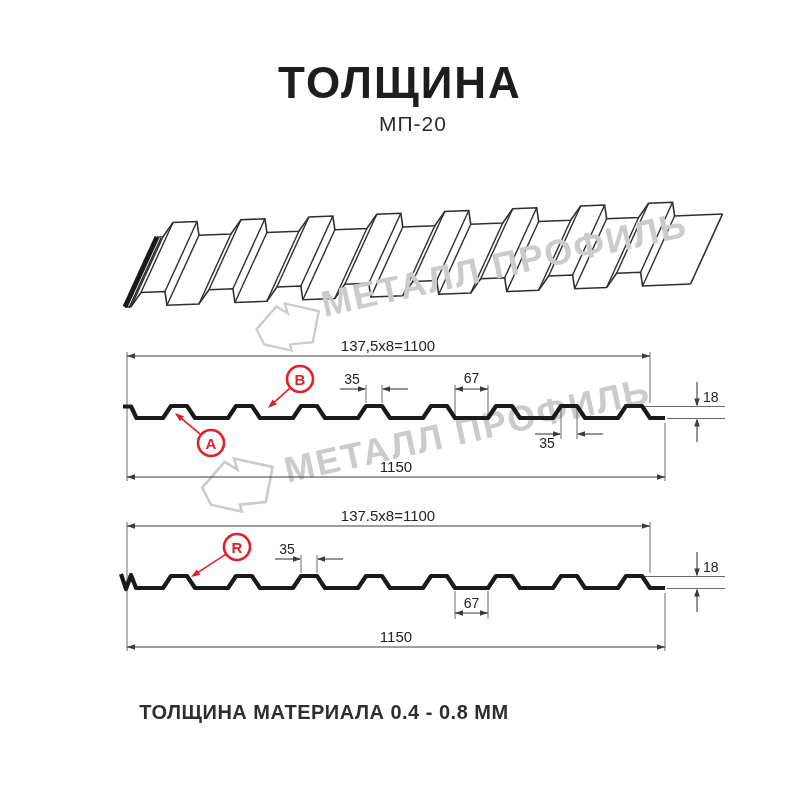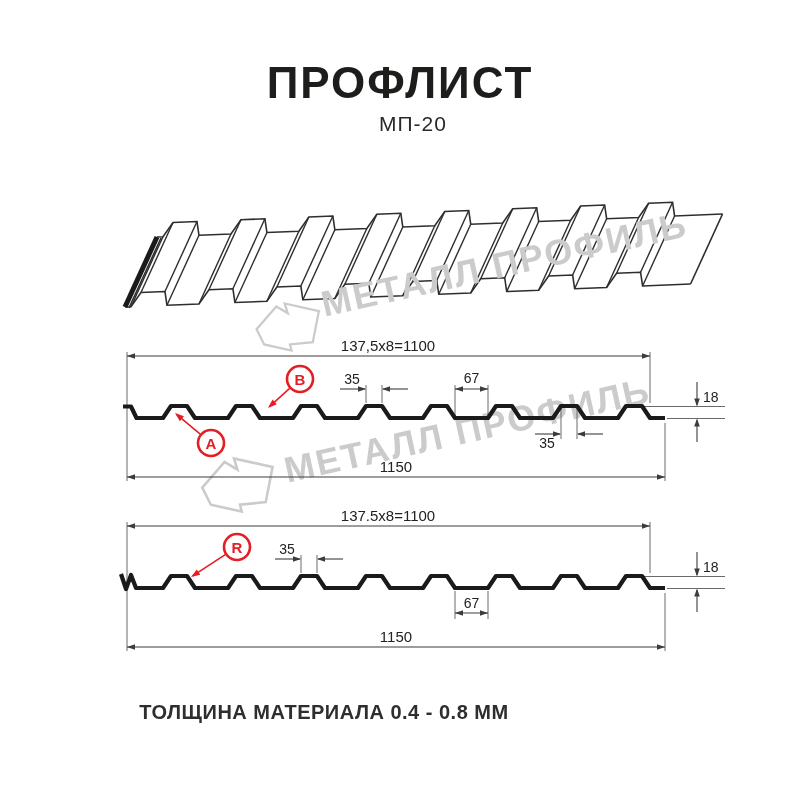--- a/index.html
+++ b/index.html
@@ -15,21 +15,21 @@
   .wm-text{position:absolute;white-space:nowrap;font-size:36px;font-weight:700;
            letter-spacing:2px;color:#cbcbcb;line-height:46px;
            transform:rotate(-12.5deg);transform-origin:0 50%;pointer-events:none;}
   svg{display:block;}
 </style>
 </head>
 <body>
 
 <div class="page">
 
-  <div class="title">ПРОФЛИСТ</div>
+  <div class="title">ТОЛЩИНА</div>
   <div class="subtitle">МП-20</div>
 
   <svg id="svg3d" class="abs" style="left:95px;top:185px" width="660" height="145">
       <polyline fill="#ffffff" stroke="none" points="30.0002,122 35.99528,121.7564 45.99016,107.5128 69.97048,106.5384 71.96576,120.2948 103.93952,118.9956 113.9344,104.752 137.91472,103.7776 139.91,117.534 171.88376,116.2348 181.87864,101.9912 205.85896,101.0168 207.85424,114.7732 239.828,113.474 249.82288,99.2304 273.8032,98.256 275.79848,112.0124 307.77224,110.7132 317.76712,96.4696 341.74744,95.4952 343.74272,109.2516 375.71648,107.9524 385.71136,93.7088 409.69167999999996,92.7344 411.68696,106.49080000000001 443.66071999999997,105.1916 453.6556,90.94800000000001 477.63592,89.9736 479.6312,103.73 511.60495999999995,102.4308 521.59984,88.1872 545.58016,87.2128 547.57544,100.9692 595.53608,99.0204 627.53588,29.020399999999995 579.57524,30.9692 577.57996,17.2128 553.59964,18.187200000000004 543.6047599999999,32.430800000000005 511.631,33.730000000000004 509.63572,19.973600000000005 485.6554,20.948000000000008 475.66051999999996,35.191599999999994 443.68676,36.49080000000001 441.69147999999996,22.734399999999994 417.71116,23.708799999999997 407.71628,37.9524 375.74252,39.251599999999996 373.74724,25.495199999999997 349.76691999999997,26.4696 339.77204,40.7132 307.79828,42.0124 305.803,28.256 281.82268,29.230400000000003 271.8278,43.474000000000004 239.85404,44.7732 237.85876,31.016800000000003 213.87843999999998,31.991200000000006 203.88356,46.23480000000001 171.9098,47.534000000000006 169.91451999999998,33.77760000000001 145.93419999999998,34.751999999999995 135.93932,48.995599999999996 103.96556,50.294799999999995 101.97027999999999,36.538399999999996 77.98996,37.5128 67.99508,51.7564 62,52"></polyline>
       <line x1="35.99528" y1="121.7564" x2="67.99508" y2="51.7564" stroke="#2e2e2e" stroke-width="1.4"></line>
       <line x1="45.99016" y1="107.5128" x2="77.98996" y2="37.5128" stroke="#2e2e2e" stroke-width="1.4"></line>
       <line x1="69.97048" y1="106.5384" x2="101.97027999999999" y2="36.538399999999996" stroke="#2e2e2e" stroke-width="1.4"></line>
       <line x1="71.96576" y1="120.2948" x2="103.96556" y2="50.294799999999995" stroke="#2e2e2e" stroke-width="1.4"></line>
       <line x1="103.93952" y1="118.9956" x2="135.93932" y2="48.995599999999996" stroke="#2e2e2e" stroke-width="1.4"></line>
       <line x1="113.9344" y1="104.752" x2="145.93419999999998" y2="34.751999999999995" stroke="#2e2e2e" stroke-width="1.4"></line>

